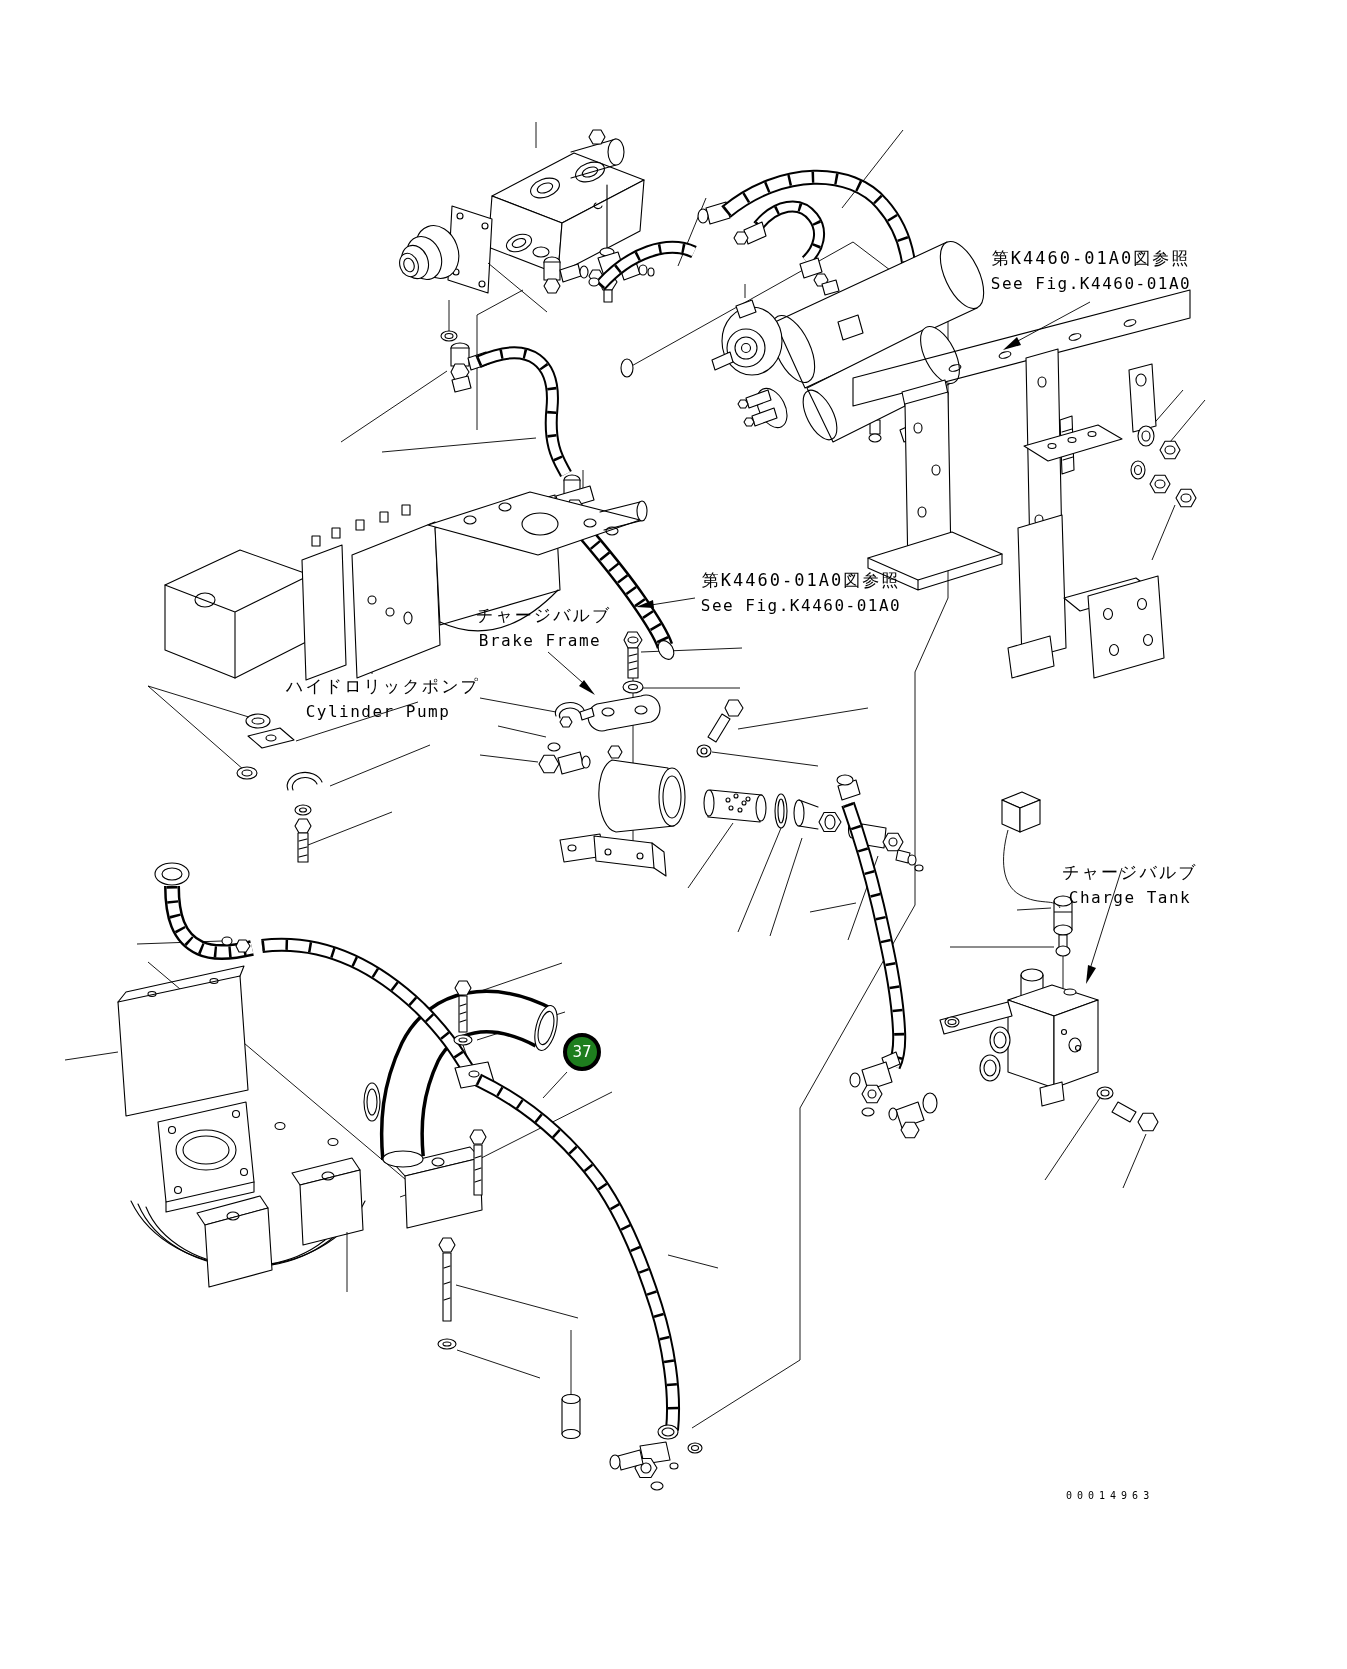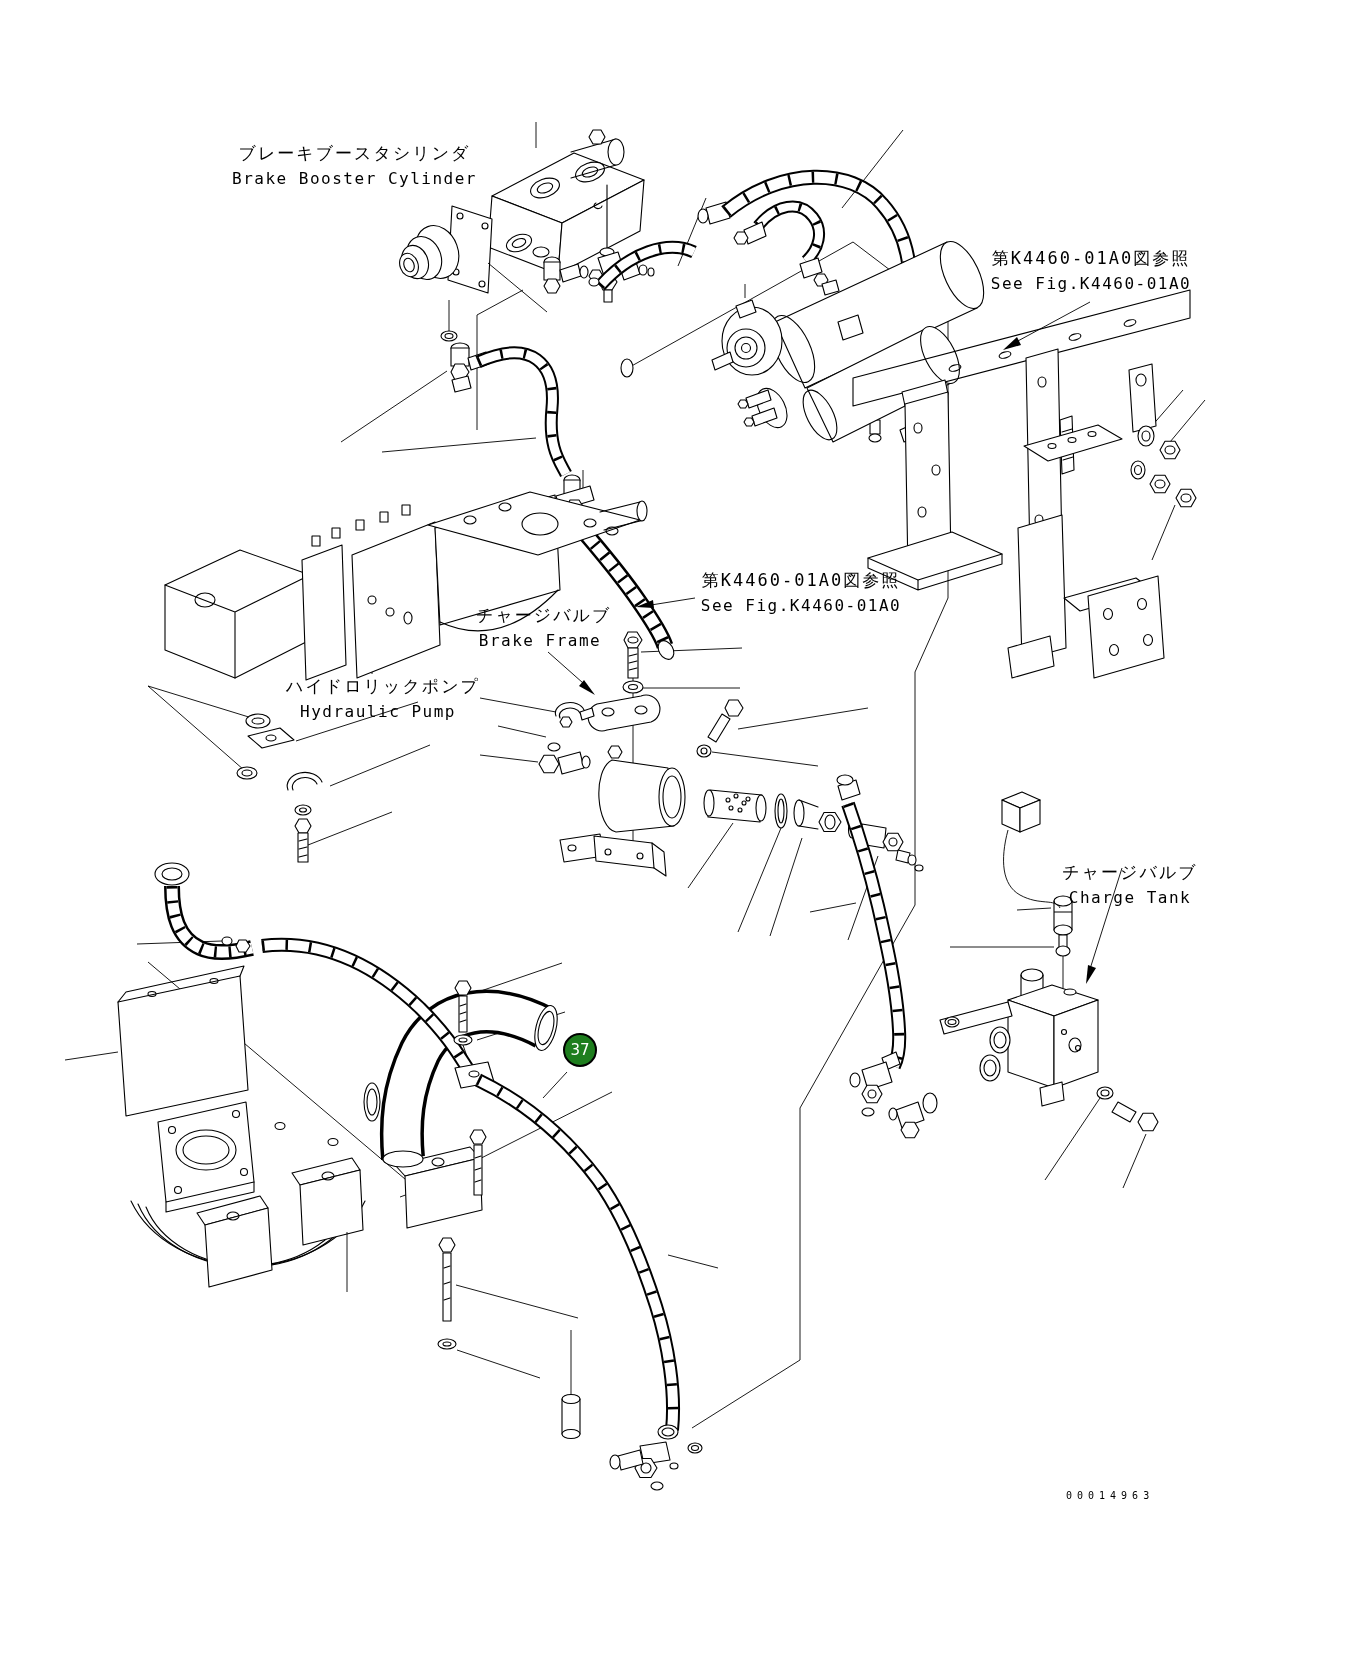--- a/index.html
+++ b/index.html
@@ -3,21 +3,21 @@
 <meta charset="utf-8">
 <style>
   html,body{margin:0;padding:0;background:#fff;}
   .stage{position:relative;width:1347px;height:1669px;background:#fff;overflow:hidden;
          font-family:"DejaVu Sans Mono","Liberation Mono",monospace;color:#000;}
   .art{position:absolute;left:0;top:0;width:1347px;height:1669px;}
   .lbl{position:absolute;text-align:center;white-space:nowrap;}
   .lbl .jp{display:block;font-size:17px;letter-spacing:2px;line-height:26px;}
   .lbl .en{display:block;font-size:16px;letter-spacing:1.5px;line-height:26px;}
   .docnum{position:absolute;font-size:10px;letter-spacing:5px;}
-  .callout{position:absolute;width:30px;height:30px;border:2px solid #000000;border-radius:50%;
+  .callout{position:absolute;width:30px;height:30px;border:4px solid #000000;border-radius:50%;
            background:#1e7e1e;color:#fff;font-size:15px;line-height:30px;text-align:center;
            font-family:"DejaVu Sans","Liberation Sans",sans-serif;cursor:pointer;}
   
   .ln{fill:none;stroke:#000;stroke-width:1.1;stroke-linejoin:round;stroke-linecap:round;}
   .th{fill:none;stroke:#000;stroke-width:0.9;stroke-linejoin:round;}
   .fw{fill:#fff;stroke:#000;stroke-width:1.1;stroke-linejoin:round;}
   .fb{fill:#000;stroke:none;}
   .h-out{fill:none;stroke:#000;stroke-linecap:butt;}
   .h-in{fill:none;stroke:#fff;stroke-linecap:butt;}
   .h-band{fill:none;stroke:#000;stroke-linecap:butt;stroke-dasharray:2.5 21;}
@@ -502,33 +502,29 @@
     <line class="th" x1="695" y1="598" x2="651" y2="605"></line>
     <polygon class="fb" points="636,607 654,608 653,600"></polygon>
     <line class="th" x1="548" y1="652" x2="583" y2="683"></line>
     <polygon class="fb" points="595,695 579,686 584,680"></polygon>
     <line class="th" x1="1122" y1="868" x2="1090" y2="969"></line>
     <polygon class="fb" points="1086,984 1096,968 1088,965"></polygon>
     <line class="th" x1="567" y1="1072" x2="543" y2="1098"></line>
   </g>
 </svg>
 
-<div class="lbl" style="left:212px;top:140px;width:285px">
-  <span class="jp">ブレーキブースタシリンダ</span>
-  <span class="en">Brake Booster Cylinder</span>
-</div>
 
 <div class="lbl" style="left:978px;top:245px;width:226px">
   <span class="jp">第K4460-01A0図参照</span>
   <span class="en">See Fig.K4460-01A0</span>
 </div>
 
 <div class="lbl" style="left:286px;top:673px;width:184px">
   <span class="jp">ハイドロリックポンプ</span>
-  <span class="en">Hydraulic Pump</span>
+  <span class="en">Cylinder Pump</span>
 </div>
 
 <div class="lbl" style="left:476px;top:602px;width:128px">
   <span class="jp">チャージバルブ</span>
   <span class="en">Brake Frame</span>
 </div>
 
 <div class="lbl" style="left:688px;top:567px;width:226px">
   <span class="jp">第K4460-01A0図参照</span>
   <span class="en">See Fig.K4460-01A0</span>

